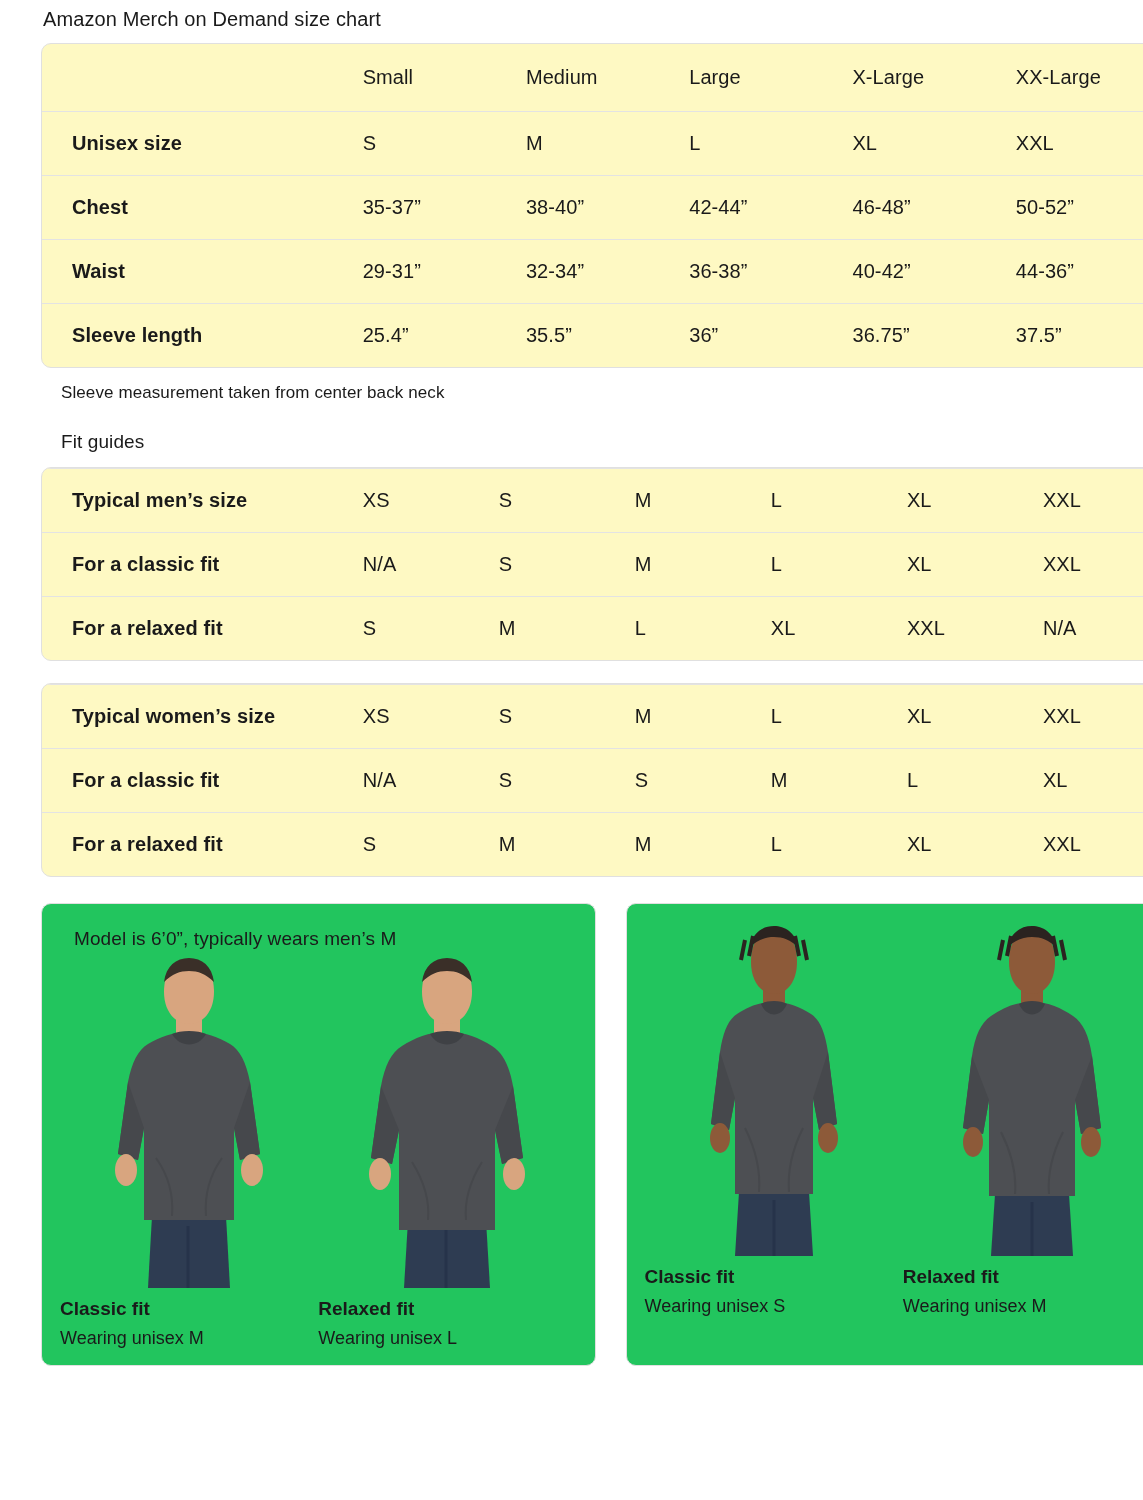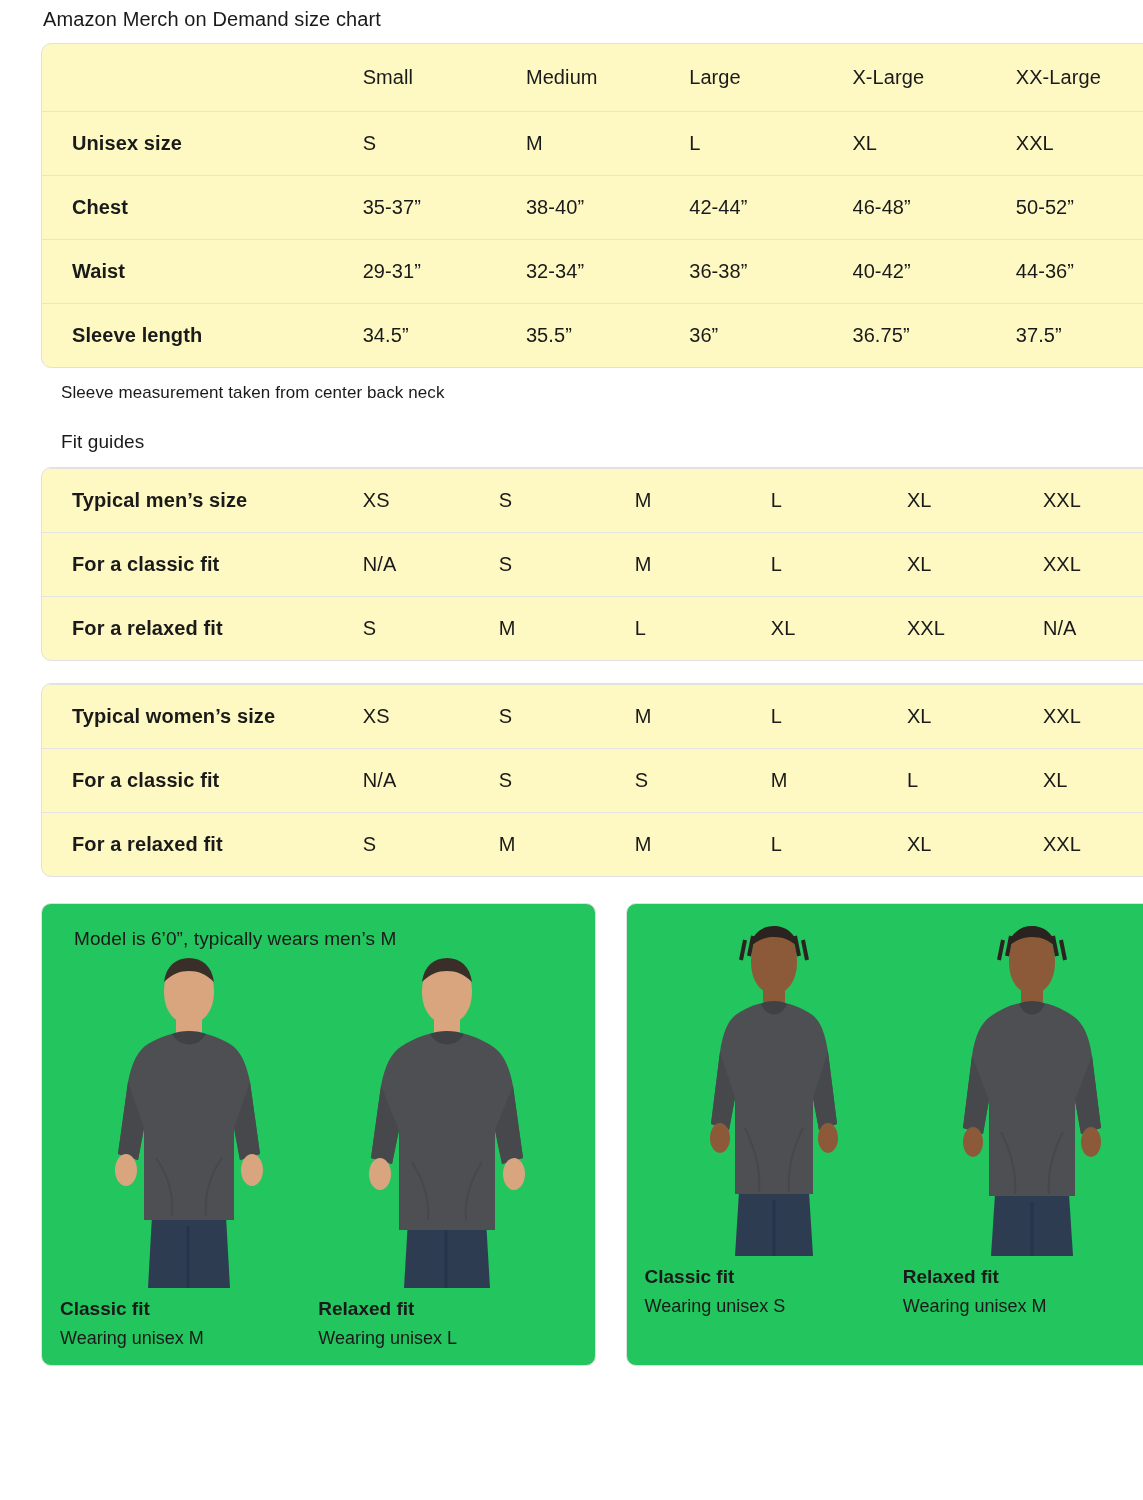--- a/index.html
+++ b/index.html
@@ -174,21 +174,21 @@
         <tr>
           <td class="lbl">Waist</td>
           <td class="cell">29-31”</td>
           <td class="cell">32-34”</td>
           <td class="cell">36-38”</td>
           <td class="cell">40-42”</td>
           <td class="cell">44-36”</td>
         </tr>
         <tr>
           <td class="lbl">Sleeve length</td>
-          <td class="cell">34.5”</td>
+          <td class="cell">25.4”</td>
           <td class="cell">35.5”</td>
           <td class="cell">36”</td>
           <td class="cell">36.75”</td>
           <td class="cell">37.5”</td>
         </tr>
       </tbody>
     </table>
   </div>
 
   <div class="note">Sleeve measurement taken from center back neck</div>

